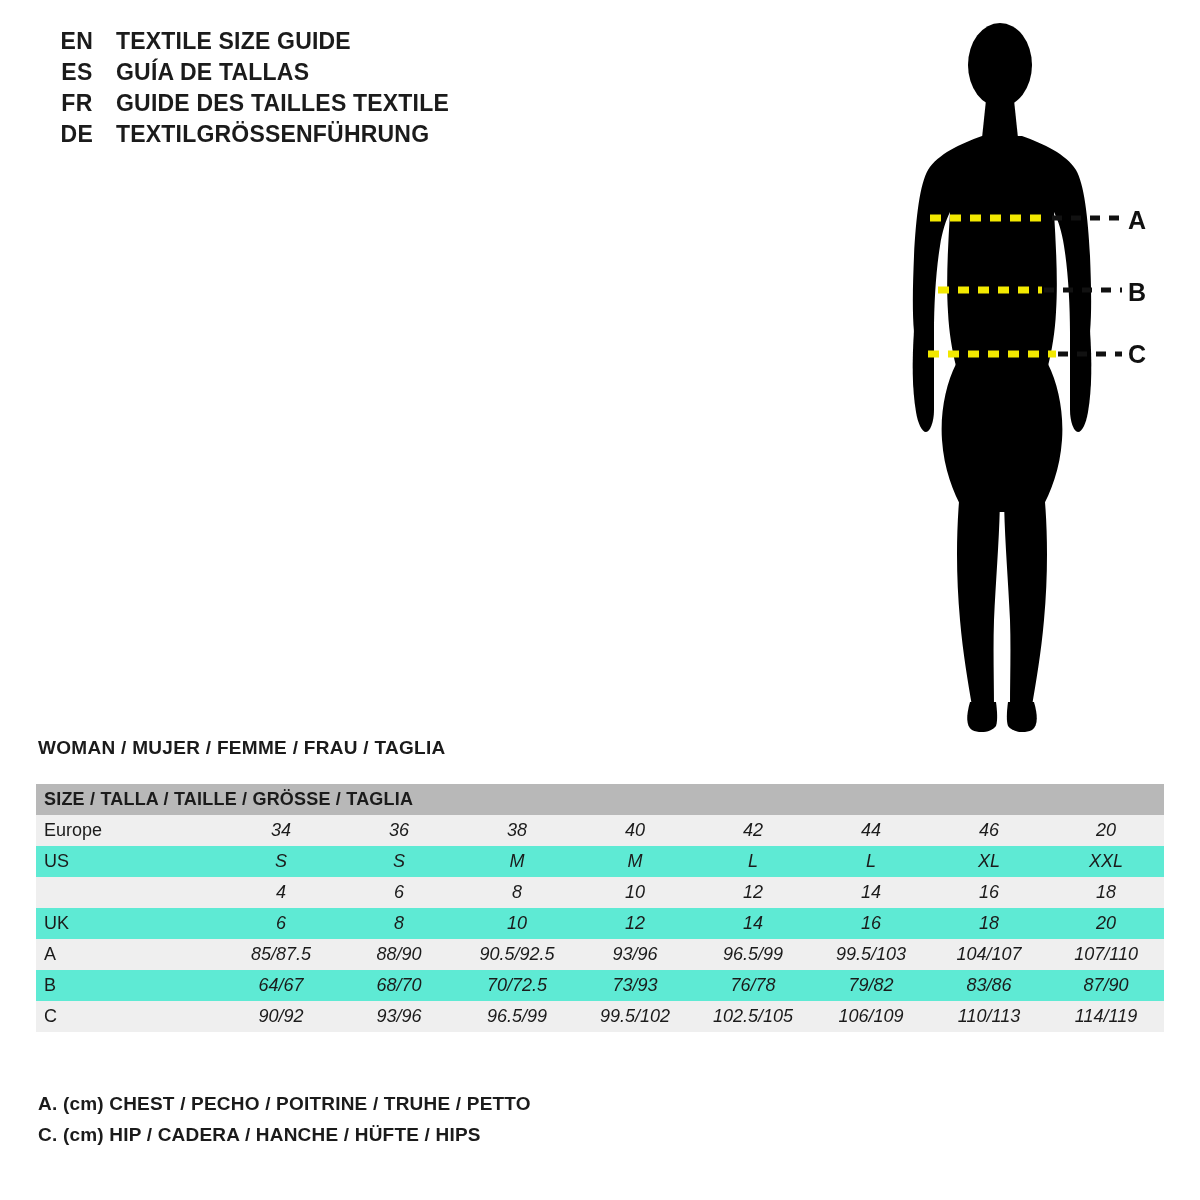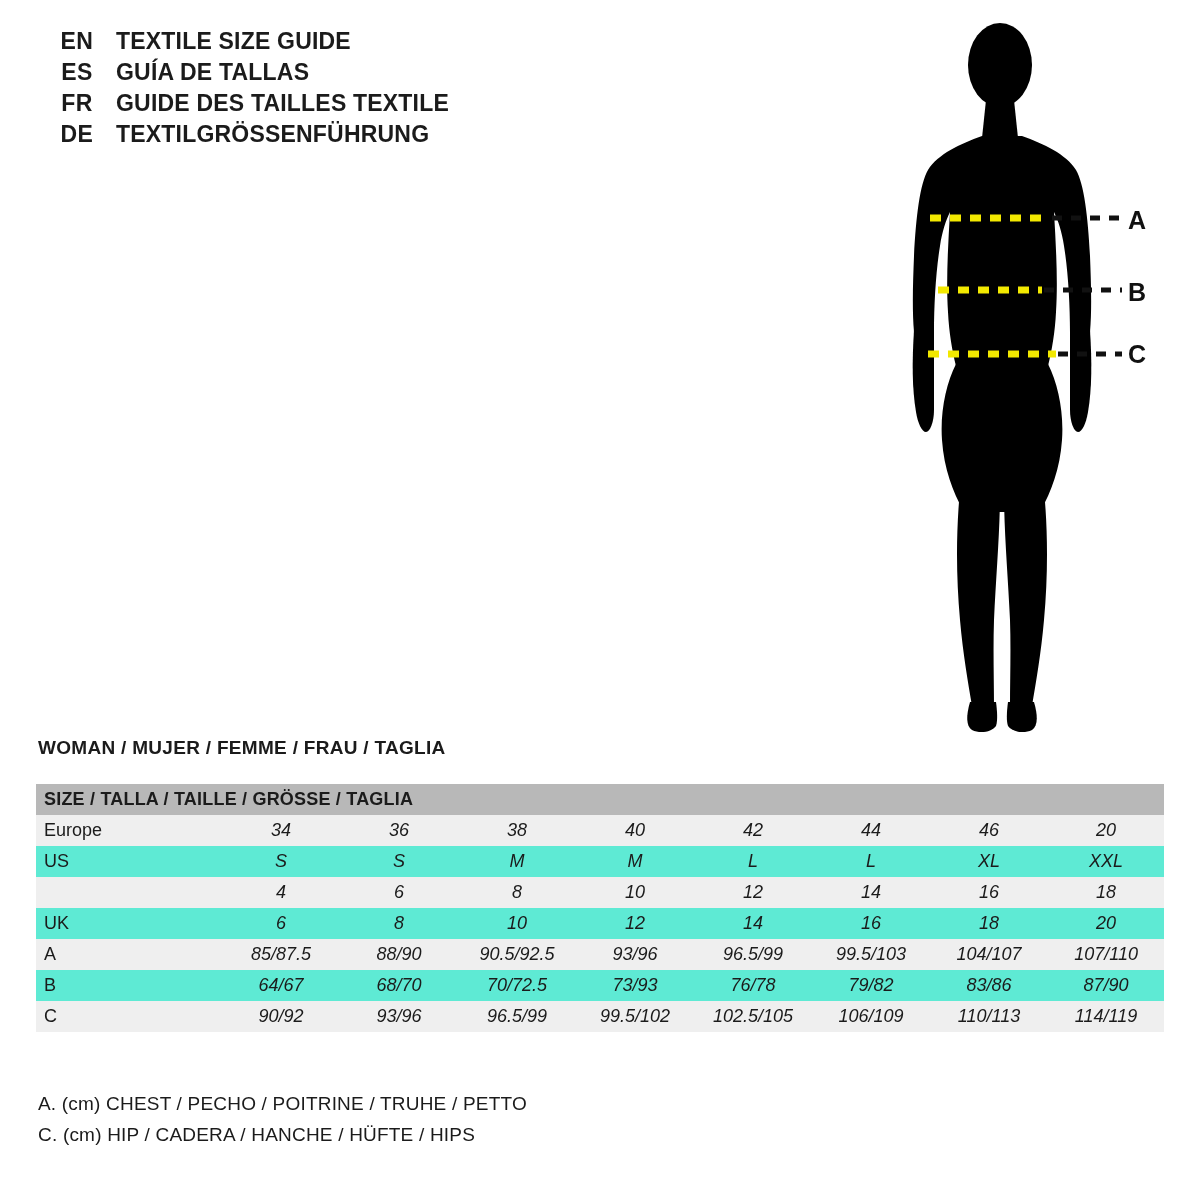--- a/index.html
+++ b/index.html
@@ -126,21 +126,21 @@
 
   
   .footnotes {
     position: absolute;
     left: 38px;
     top: 1088px;
     width: 900px;
   }
   .footnote {
     font-size: 19px;
-    font-weight: 400;
+    font-weight: 700;
     letter-spacing: 0.2px;
     height: 31px;
     line-height: 31px;
     white-space: nowrap;
   }
 </style>
 </head>
 <body>
 
 <div class="lang-block">

